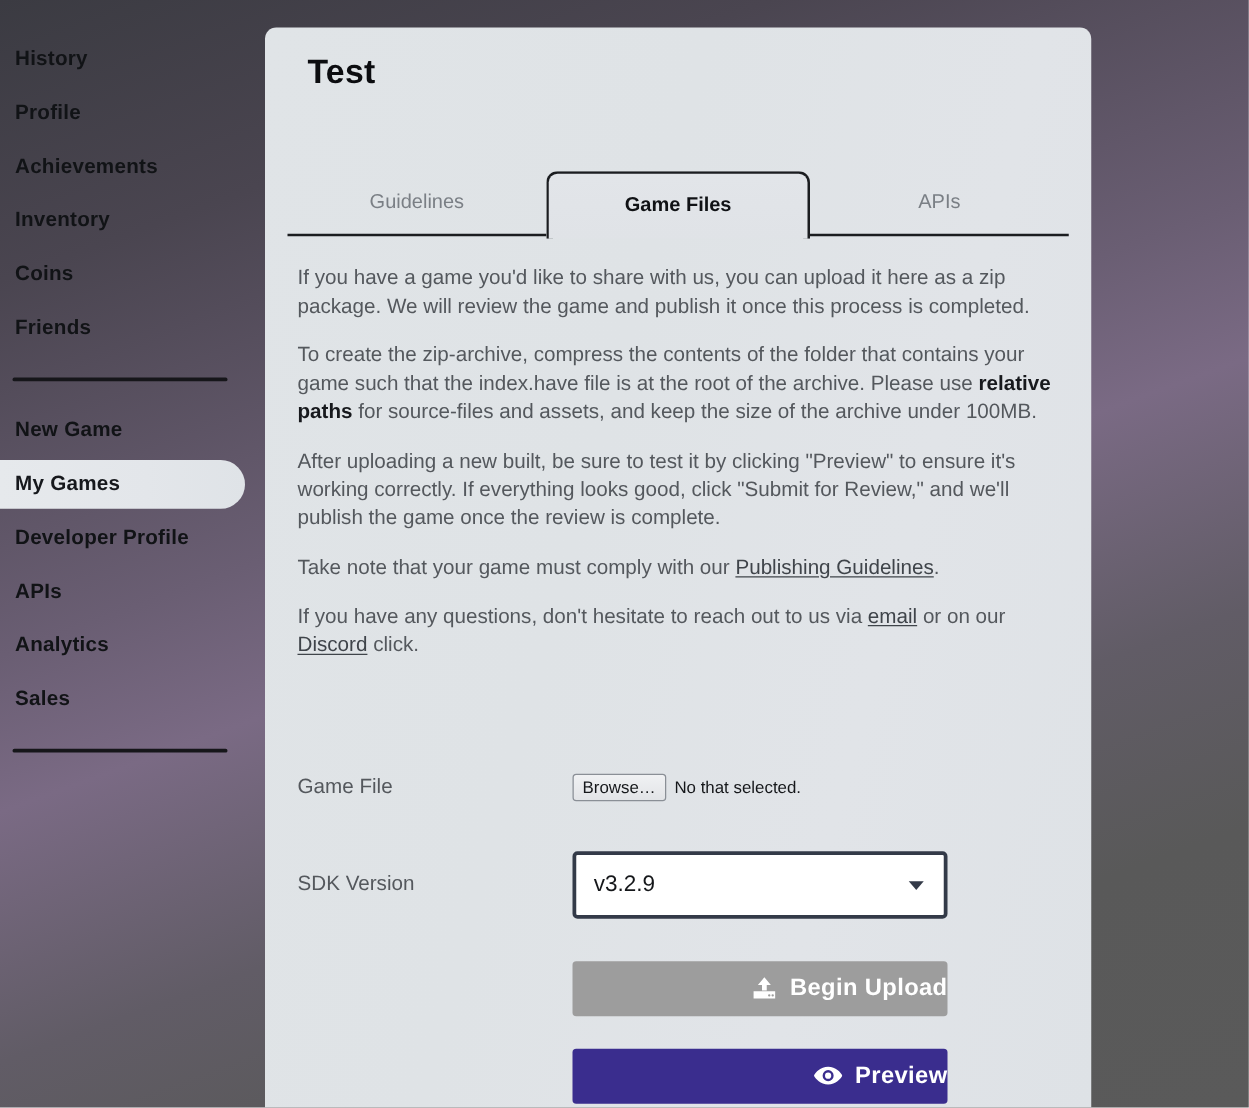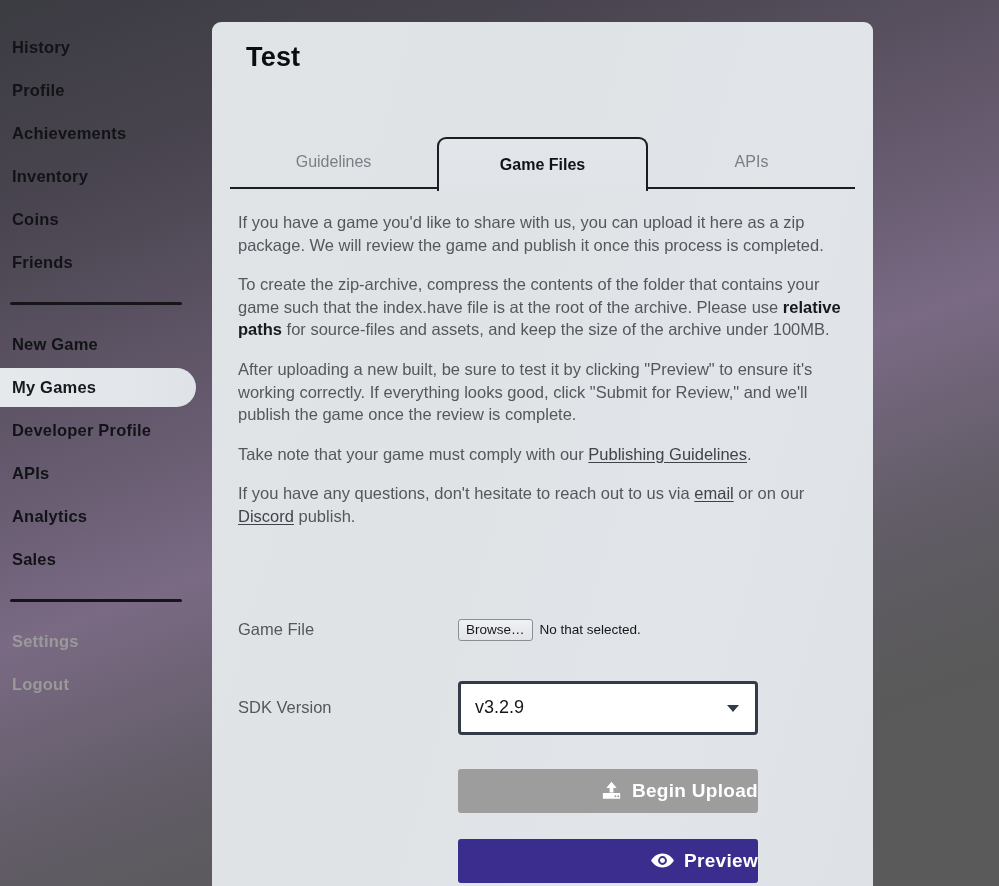--- a/index.html
+++ b/index.html
@@ -258,28 +258,20 @@
     <div class="nav-item">
       <span>Analytics</span>
     </div>
     <div class="nav-item">
       <span>Sales</span>
     </div>
   </div>
 
   <div class="nav-divider"></div>
 
-  <div>
-    <div class="nav-item muted">
-      <span>Settings</span>
-    </div>
-    <div class="nav-item muted">
-      <span>Logout</span>
-    </div>
-  </div>
 </nav>
 
 <main id="panel">
   <div id="panel-inner">
 
     <h1 id="page-title">Test</h1>
 
     <div id="tabs">
       <div class="tab">
         <span>Guidelines</span>
@@ -299,21 +291,21 @@
       <p>
         <span>To create the zip-archive, compress the contents of the folder that contains your game such that the index.have file is at the root of the archive. Please use </span><b>relative paths</b><span> for source-files and assets, and keep the size of the archive under 100MB.</span>
       </p>
       <p>
         <span>After uploading a new built, be sure to test it by clicking "Preview" to ensure it's working correctly. If everything looks good, click "Submit for Review," and we'll publish the game once the review is complete.</span>
       </p>
       <p>
         <span>Take note that your game must comply with our </span><a href="#">Publishing Guidelines</a><span>.</span>
       </p>
       <p>
-        <span>If you have any questions, don't hesitate to reach out to us via </span><a href="#">email</a><span> or on our </span><a href="#">Discord</a><span> publish.</span>
+        <span>If you have any questions, don't hesitate to reach out to us via </span><a href="#">email</a><span> or on our </span><a href="#">Discord</a><span> click.</span>
       </p>
     </section>
 
     <section id="form">
       <div class="form-row">
         <div class="form-label">Game File</div>
         <div class="file-field">
           <button class="browse-btn">Browse…</button>
           <span class="file-name">No that selected.</span>
         </div>

